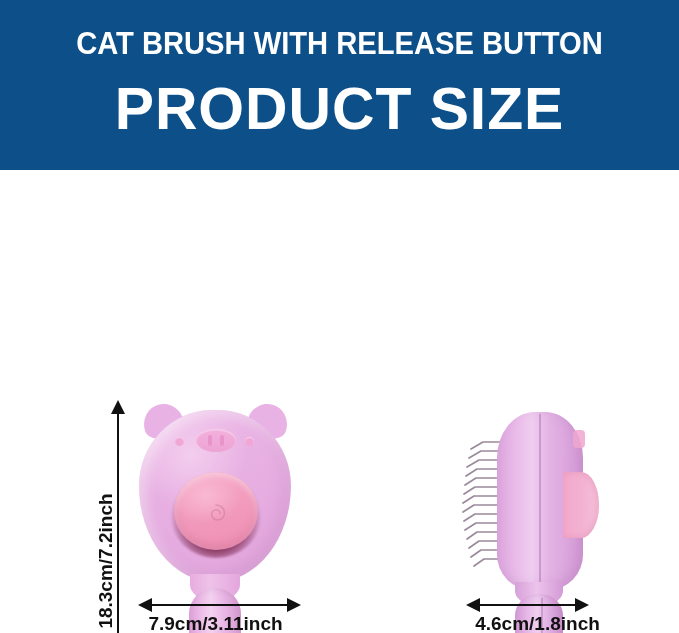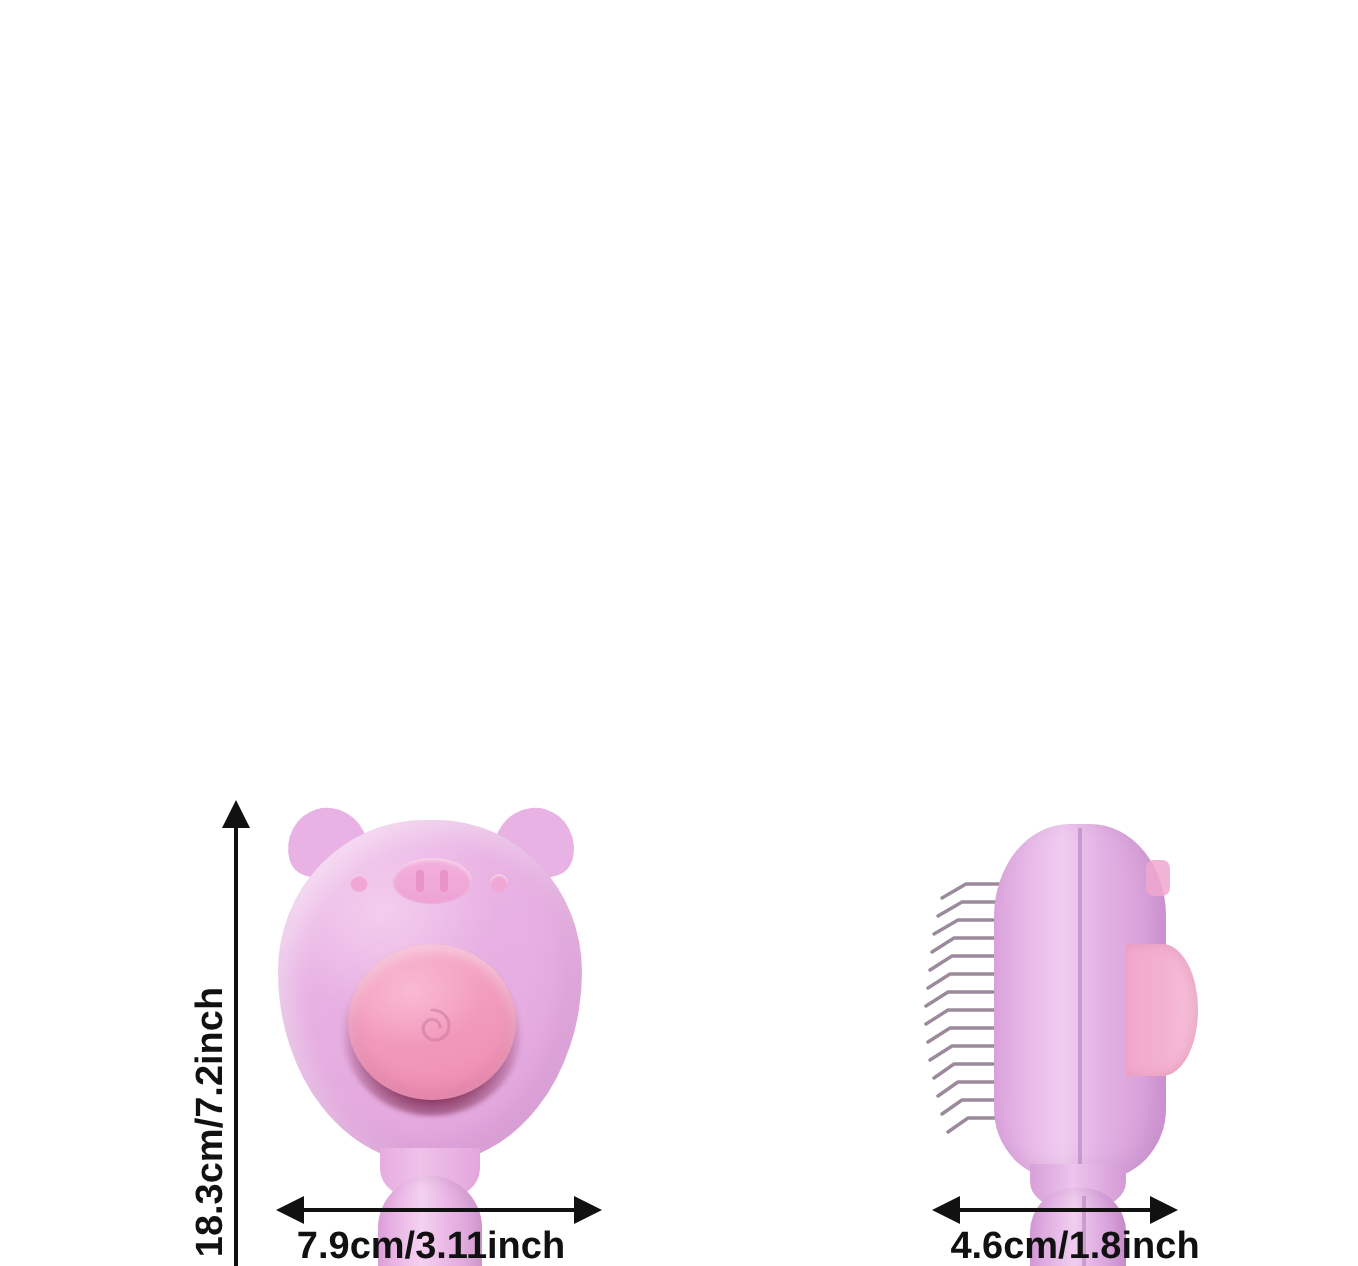--- a/index.html
+++ b/index.html
@@ -234,20 +234,24 @@
     position:absolute;left:86px;top:200px;
     width:1.5px;height:168px;
     background:rgba(175,120,180,.5);
   }
 </style>
 </head>
 <body>
 
 <div id="page">
 
+  <div class="banner">
+    <div class="banner-line1">CAT BRUSH WITH RELEASE BUTTON</div>
+    <div class="banner-line2">PRODUCT SIZE</div>
+  </div>
 
   <div class="stage">
 
     <div class="varrow-up"></div>
     <div class="vline"></div>
 
     <div class="vlabel">18.3cm/7.2inch</div>
 
     <div class="front-wrap">
       <div class="f-ear left"></div>

